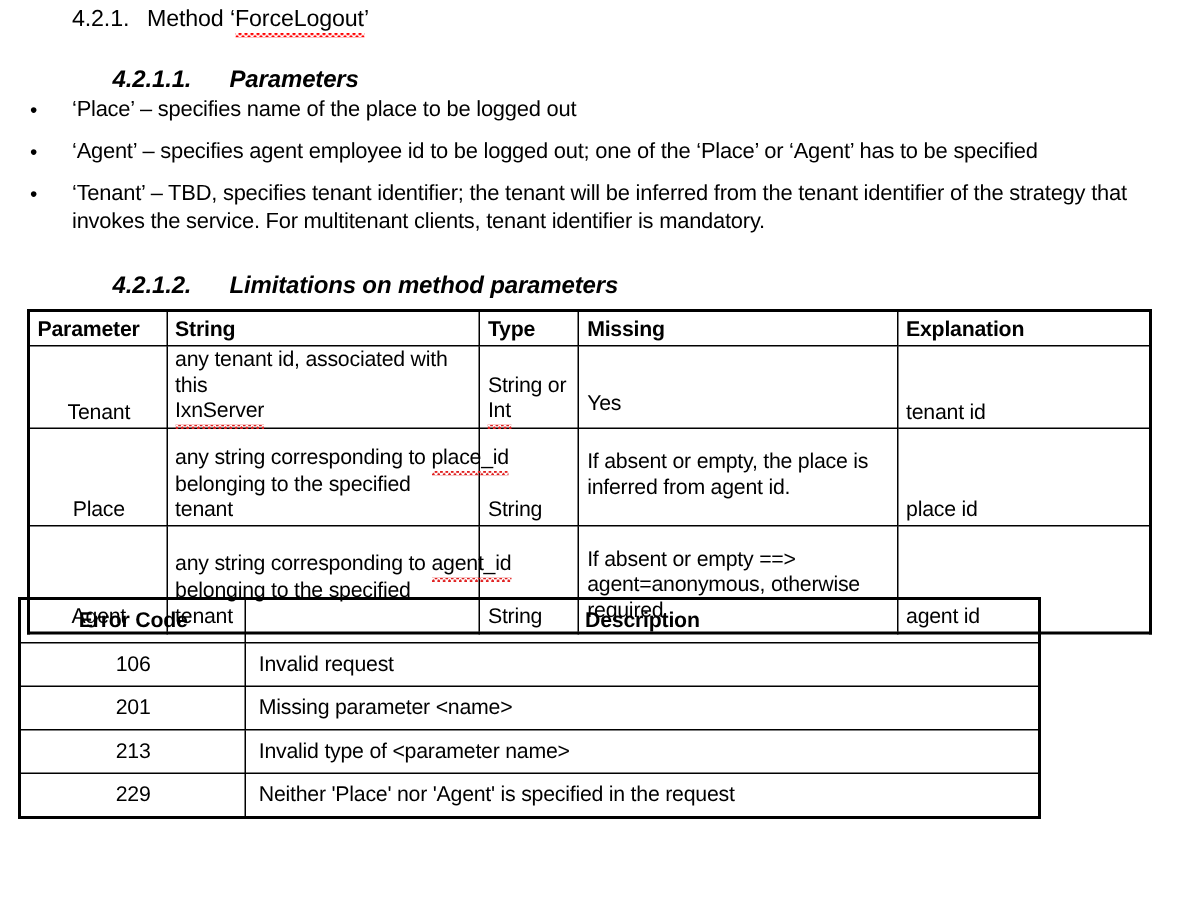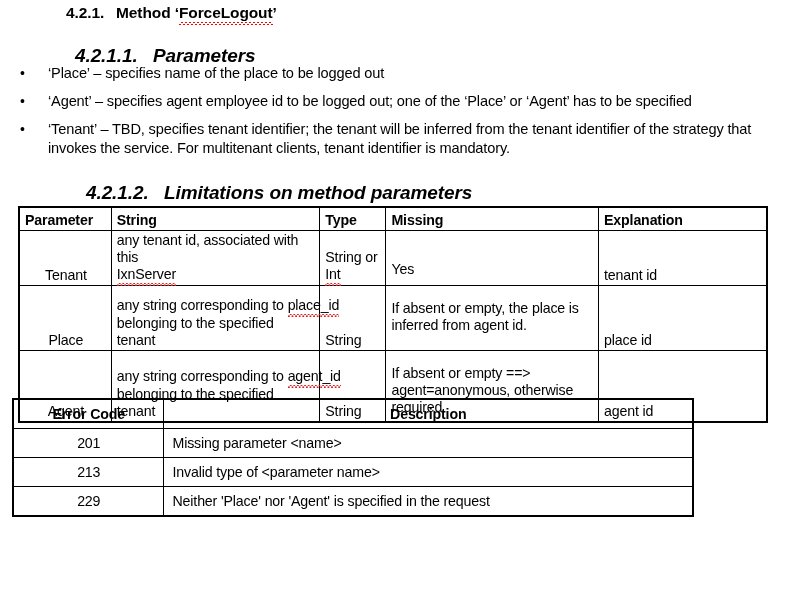--- a/index.html
+++ b/index.html
@@ -21,42 +21,41 @@
     height: 600px;
     overflow: hidden;
   }
 
   
   .h3 {
     position: absolute;
     left: 48px;
     top: 4px;
     font-size: 15.5px;
-    font-weight: bold;
+    font-weight: normal;
     white-space: nowrap;
     letter-spacing: -0.1px;
-    margin-left: 18px;
   }
   .h3 .num { display: inline-block; min-width: 50px; }
 
   .h4 {
     position: absolute;
-    font-size: 19px;
+    font-size: 16px;
     font-weight: bold;
     font-style: italic;
     white-space: nowrap;
     letter-spacing: -0.1px;
   }
   .h4 .num {
     display: inline-block;
     min-width: 78px;
     font-style: italic;
   }
   .h4-params { left: 75px; top: 45px; }
-  .h4-limits { left: 75px; top: 182px; margin-left: 11px; }
+  .h4-limits { left: 75px; top: 182px; }
   .h4-errors { left: 75px; top: 377px; }
 
   
   .squiggle {
     position: relative;
     display: inline-block;
     padding-bottom: 1px;
   }
   .squiggle::after {
     content: "";
@@ -267,20 +266,24 @@
         <col class="col-desc">
       </colgroup>
     <thead>
       <tr>
         <th>Error Code</th>
         <th>Description</th>
       </tr>
     </thead>
     <tbody>
       <tr>
+        <td class="code">106</td>
+        <td class="desc">Invalid request</td>
+      </tr>
+      <tr>
         <td class="code">201</td>
         <td class="desc">Missing parameter &lt;name&gt;</td>
       </tr>
       <tr>
         <td class="code">213</td>
         <td class="desc">Invalid type of &lt;parameter name&gt;</td>
       </tr>
       <tr>
         <td class="code">229</td>
         <td class="desc">Neither 'Place' nor 'Agent' is specified in the request</td>

